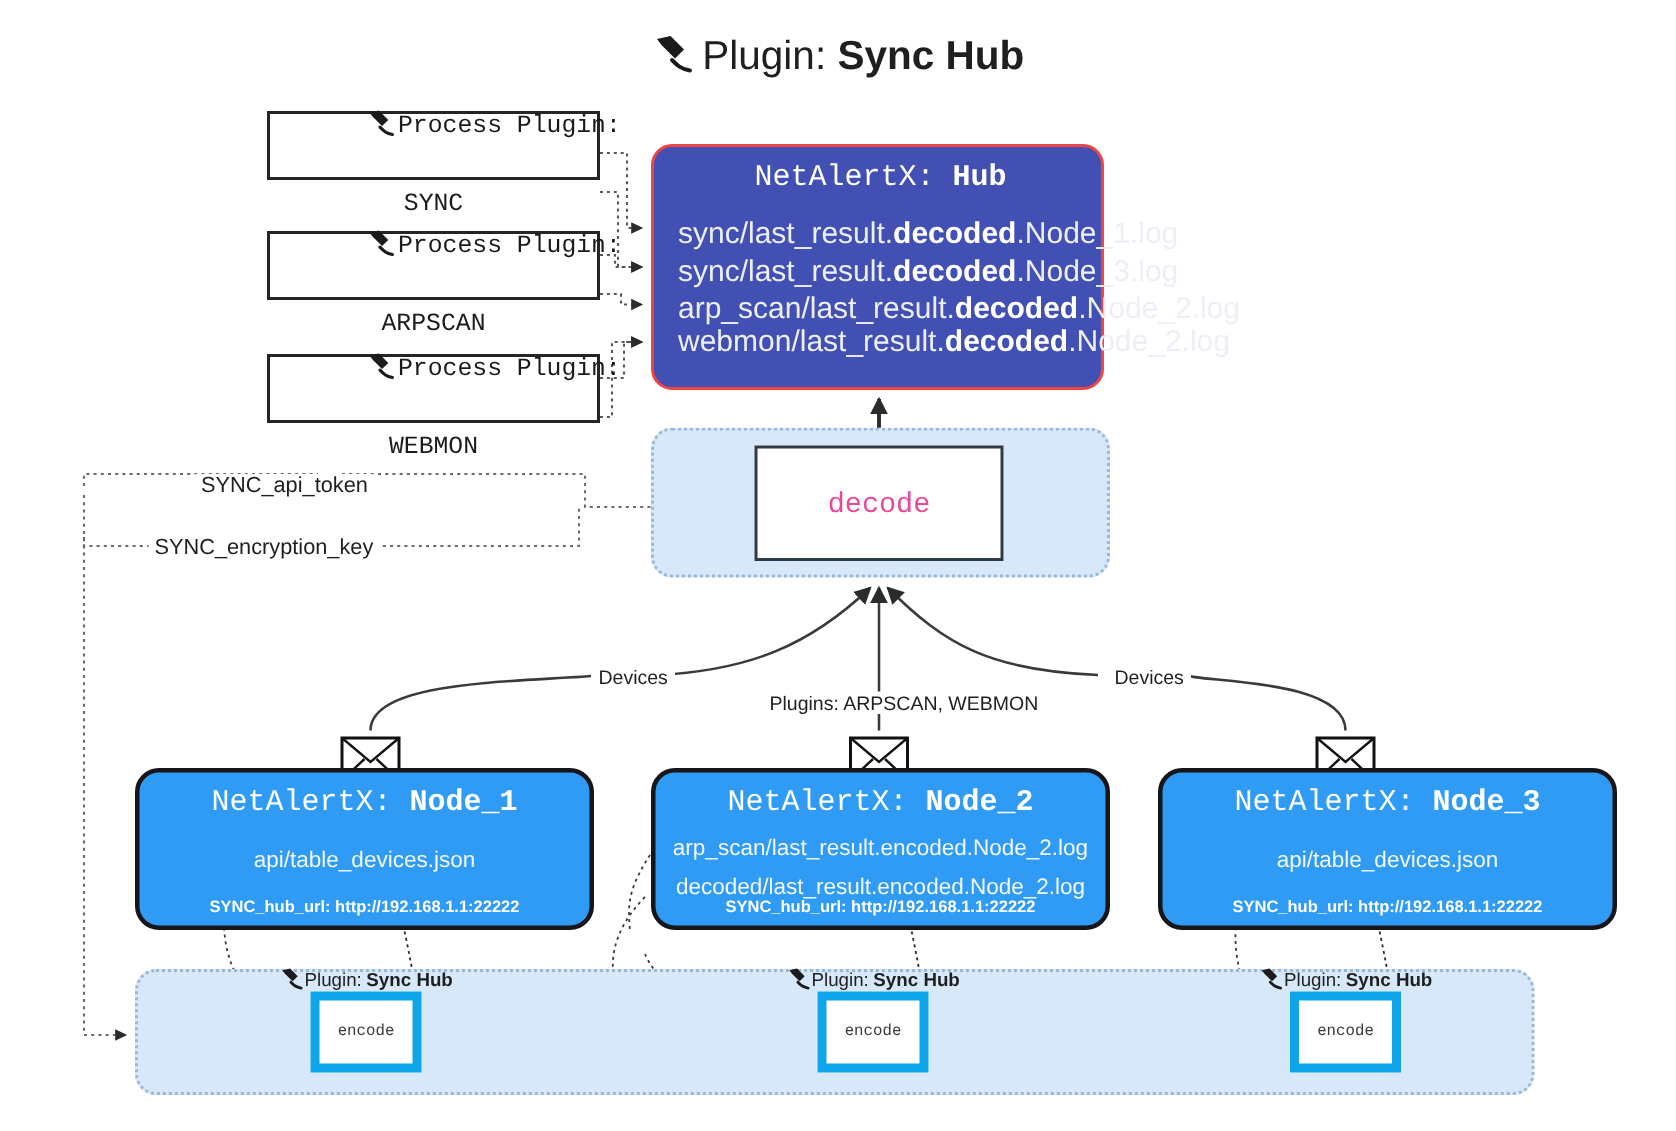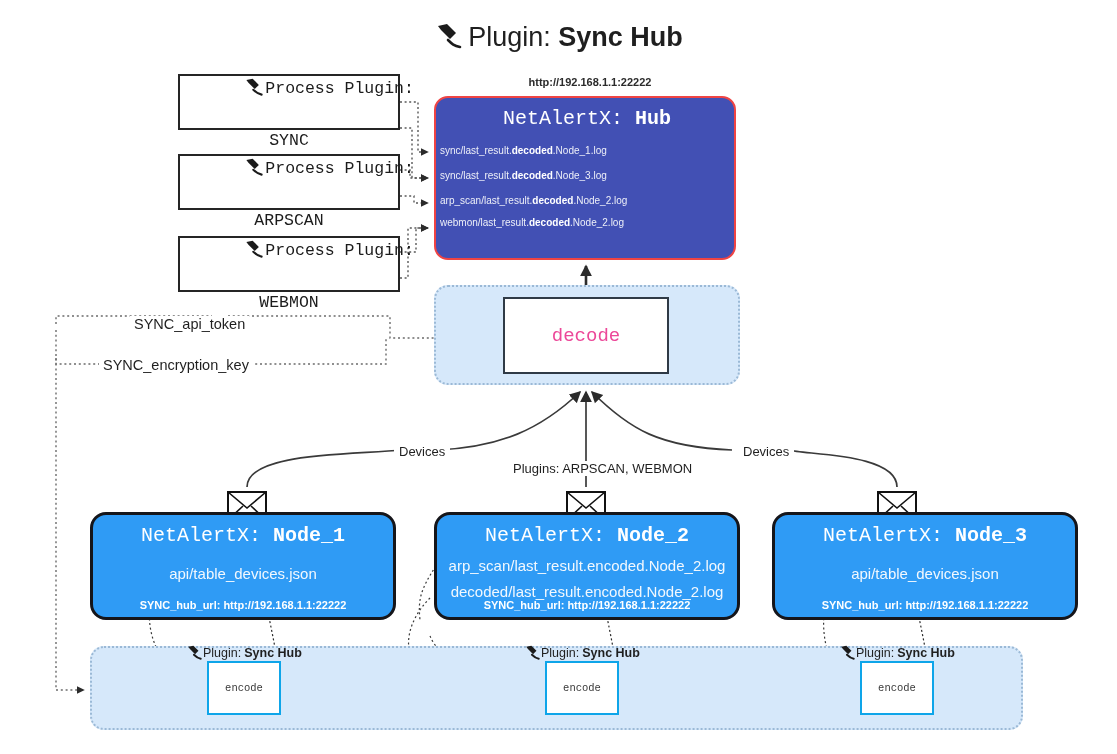--- a/index.html
+++ b/index.html
@@ -10,38 +10,38 @@
   .node-abs{position:absolute;box-sizing:border-box;}
 
   
   #page-title{top:16px;left:0;width:1117px;text-align:center;
       font-size:27px;line-height:42px;color:#1f1f1f;}
   #page-title .t-plain{font-weight:400;}
   #page-title .t-bold{font-weight:bold;}
   .plug{display:inline-block;vertical-align:-3px;margin-right:4px;}
 
   
-  .proc-box{width:222px;height:56px;border:2px solid #252525;background:#fff;
+  .proc-box{width:222px;height:46px;border:2px solid #252525;background:#fff;
       font-family:"Liberation Mono","DejaVu Sans Mono",monospace;
       font-size:16.5px;line-height:26px;color:#1b1b1b;
       display:flex;flex-direction:column;align-items:center;justify-content:center;}
   .proc-l1{display:flex;align-items:center;white-space:pre;}
   .proc-l2{white-space:pre;}
 
   
   #hub-url{top:76px;left:430px;width:320px;text-align:center;
       font-size:11px;font-weight:bold;color:#2b2b2b;}
   #hub-box{left:434px;top:96px;width:302px;height:164px;background:#4250b4;
       border:2px solid #ef4444;border-radius:14px;}
   #hub-title{position:absolute;top:9px;left:0;width:302px;text-align:center;
       font-family:"Liberation Mono","DejaVu Sans Mono",monospace;
       font-size:20px;color:#ffffff;white-space:pre;}
   #hub-title b{font-weight:bold;}
-  .hub-line{position:absolute;left:4px;width:302px;text-align:left;
-      font-size:10px;color:#edeff8;white-space:nowrap;}
+  .hub-line{position:absolute;left:16px;width:302px;text-align:right;
+      font-size:20px;color:#edeff8;white-space:nowrap;}
   .hub-line b{font-weight:bold;color:#ffffff;}
 
   
   #decode-band{left:434px;top:285px;width:306px;height:100px;
       background:#d6e8fa;border:2px dotted #9bb9d6;border-radius:14px;}
   #decode-box{left:503px;top:297px;width:166px;height:77px;background:#fff;
       border:2px solid #2f3a46;
       display:flex;align-items:center;justify-content:center;
       font-family:"Liberation Mono","DejaVu Sans Mono",monospace;
       font-size:19px;color:#ec4899;}
@@ -68,21 +68,21 @@
       font-size:15px;color:#f2f8fe;white-space:nowrap;}
   .node-foot{position:absolute;bottom:6px;left:0;width:100%;text-align:center;
       font-size:11px;font-weight:bold;color:#ffffff;white-space:nowrap;}
   #node1{left:90px;top:512px;}
   #node2{left:434px;top:512px;}
   #node3{left:772px;top:512px;}
 
   
   #encode-band{left:90px;top:646px;width:933px;height:84px;background:#d6e8fa;
       border:2px dotted #9bb9d6;border-radius:14px;}
-  .encode-box{width:74px;height:54px;background:#fff;border:2px solid #0ea5e9;
+  .encode-box{width:74px;height:54px;background:#fff;border:6px solid #0ea5e9;
       display:flex;align-items:center;justify-content:center;
       font-family:"Liberation Mono","DejaVu Sans Mono",monospace;
       font-size:10.5px;color:#3a3a3a;}
   #enc1{left:207px;top:661px;}
   #enc2{left:545px;top:661px;}
   #enc3{left:860px;top:661px;}
   .enc-cap{position:absolute;font-size:12.5px;color:#1f1f1f;white-space:nowrap;
       display:flex;align-items:center;}
   .enc-cap b{font-weight:bold;margin-left:3px;}
   #cap1{left:186px;top:645px;}
@@ -215,21 +215,20 @@
           <g fill="#1b1b1b">
             <path d="M4,3 L13,1 L22,10 L16,16 L7,7 Z"></path>
             <path d="M14,17 C18,21 20,23 26,24" stroke="#1b1b1b" stroke-width="3" fill="none" stroke-linecap="round"></path>
           </g>
         </svg>
       </span><span>Process Plugin:</span>
     </div>
     <div class="proc-l2">WEBMON</div>
   </div>
 
-  <div class="node-abs" id="hub-url">http://192.168.1.1:22222</div>
 
   <div class="node-abs" id="hub-box">
     <div id="hub-title"><span>NetAlertX: </span><b>Hub</b></div>
     <div class="hub-line" style="top:47px;"><span>sync/last_result.</span><b>decoded</b><span>.Node_1.log</span></div>
     <div class="hub-line" style="top:72px;"><span>sync/last_result.</span><b>decoded</b><span>.Node_3.log</span></div>
     <div class="hub-line" style="top:97px;"><span>arp_scan/last_result.</span><b>decoded</b><span>.Node_2.log</span></div>
     <div class="hub-line" style="top:119px;"><span>webmon/last_result.</span><b>decoded</b><span>.Node_2.log</span></div>
   </div>
 
   <div class="node-abs" id="decode-band"></div>

